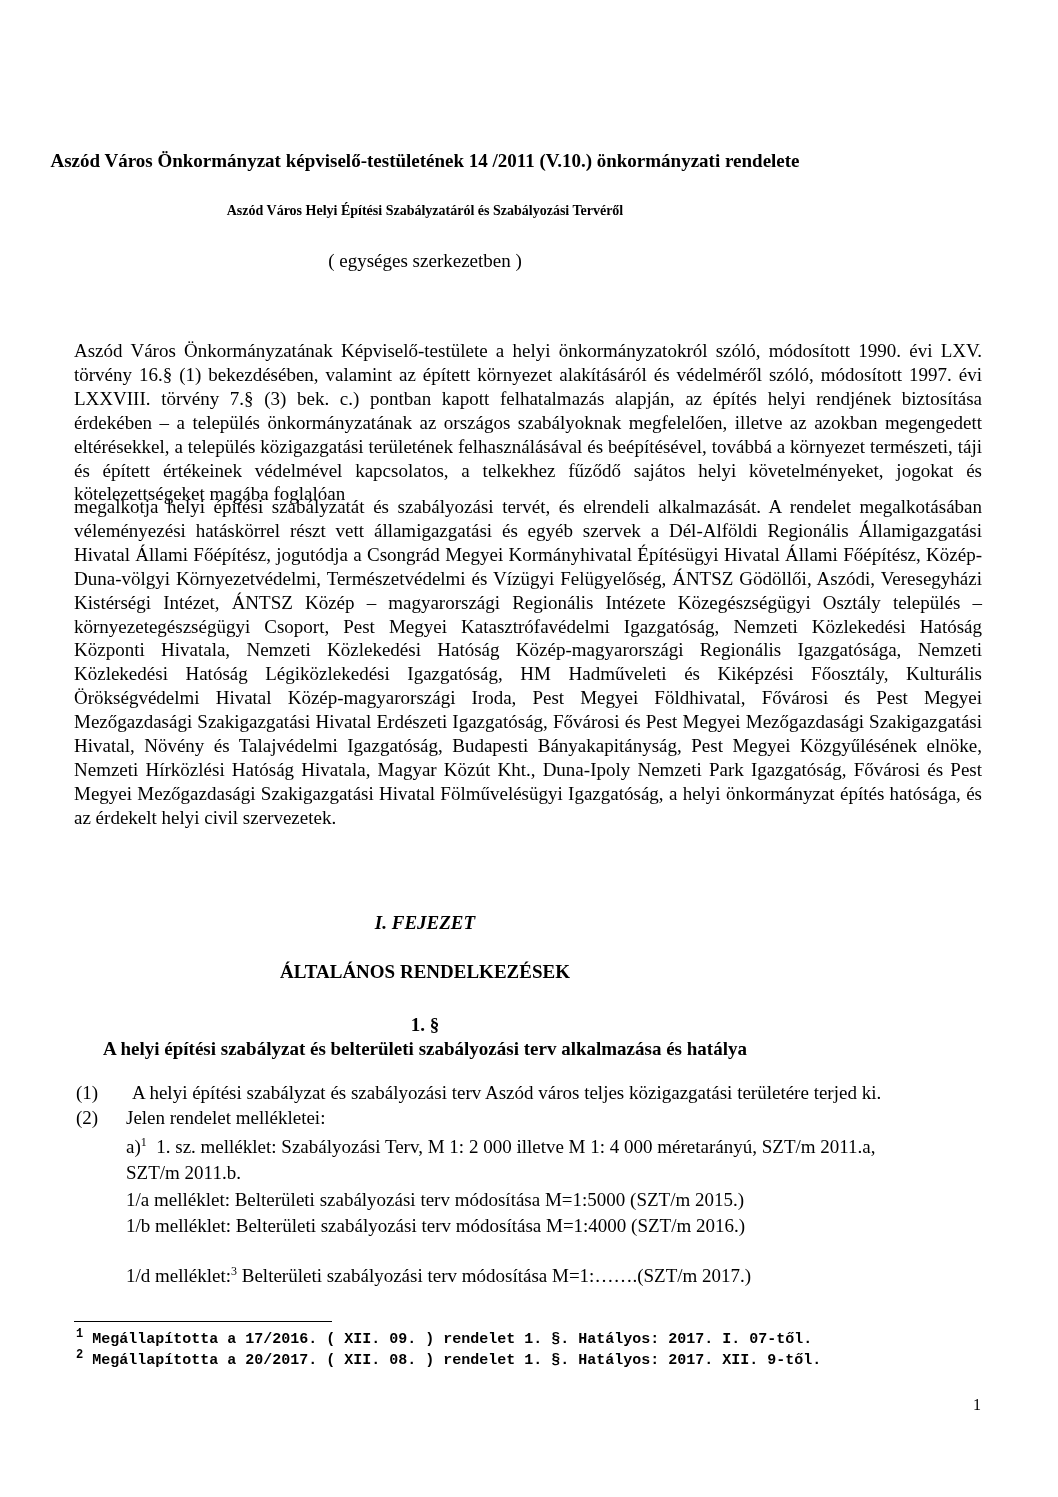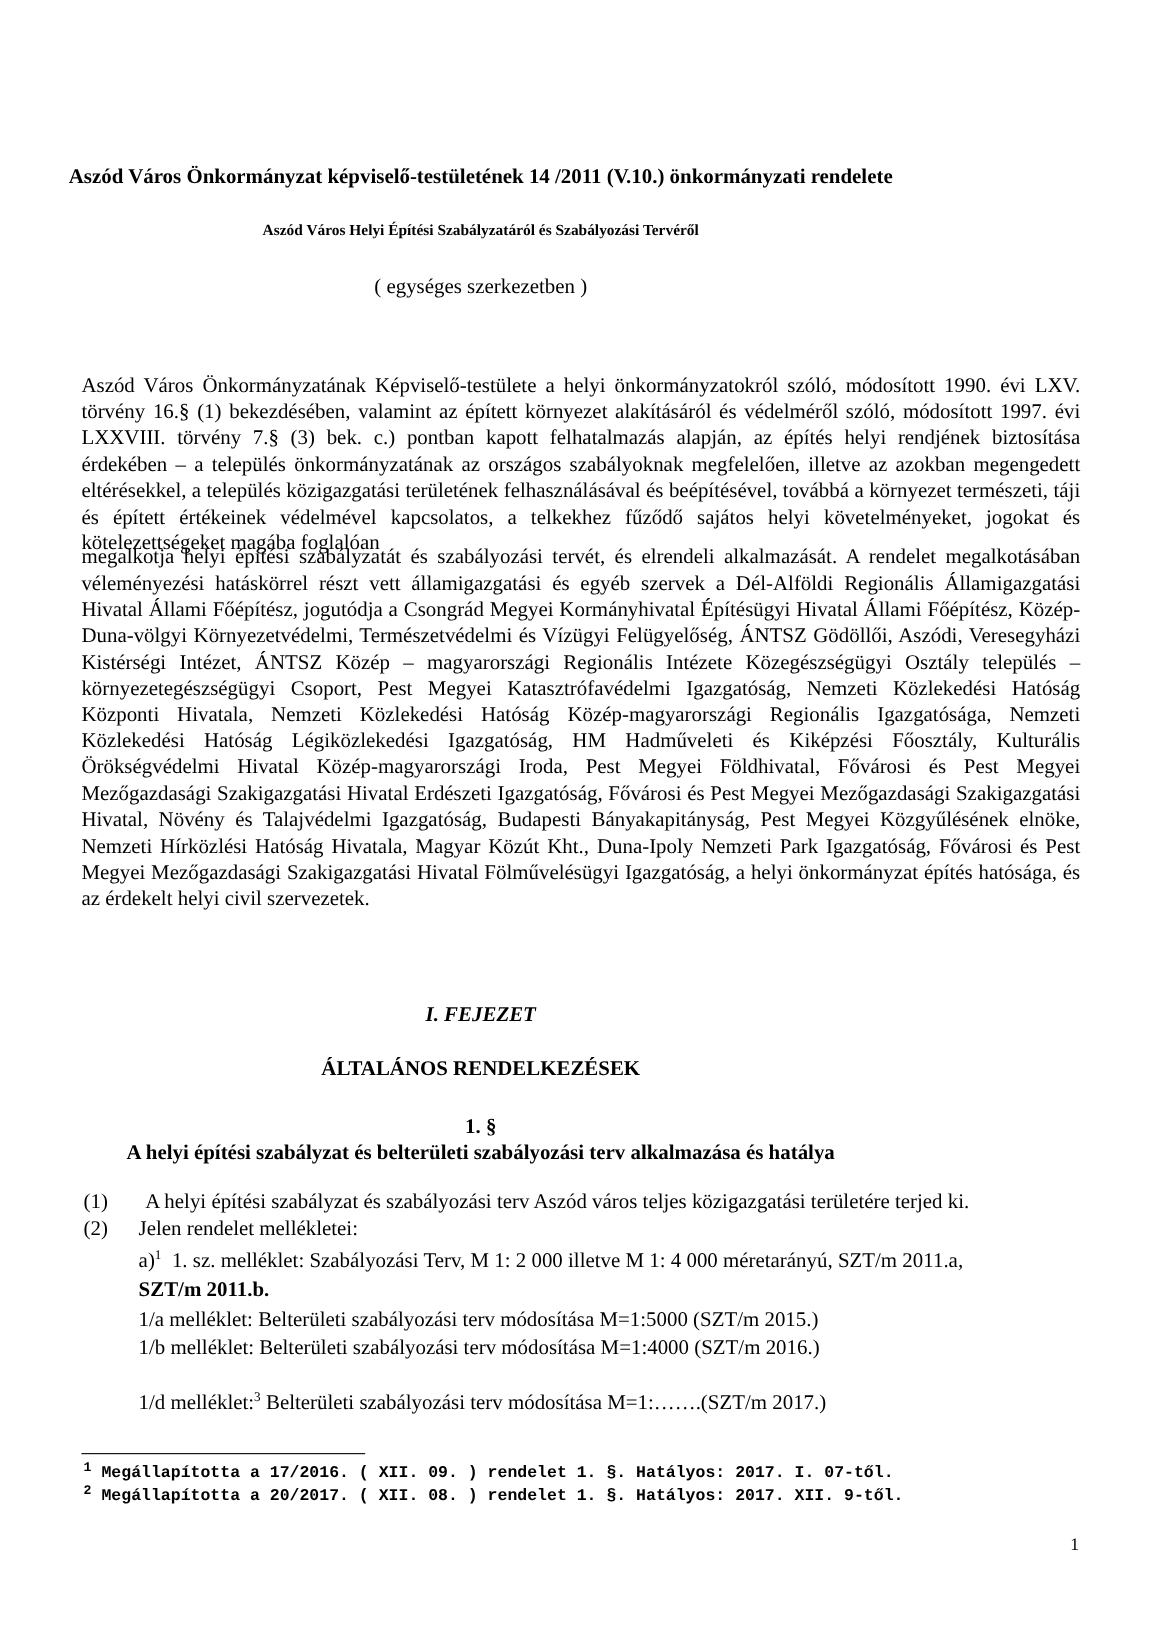--- a/index.html
+++ b/index.html
@@ -1,19 +1,19 @@
 <!DOCTYPE html>
 <html><head>
 <meta charset="utf-8">
 <style>
   html, body { margin: 0; padding: 0; background: #ffffff; }
   body { width: 1058px; height: 1497px; position: relative; overflow: hidden;
          font-family: "Liberation Serif", "DejaVu Serif", serif; color: #000; }
   .page { position: absolute; left: 0; top: 0; width: 1058px; height: 1497px; }
-  .center { position: absolute; left: 12px; width: 850px; text-align: center; }
+  .center { position: absolute; left: 0; width: 850px; text-align: center; }
   .bold { font-weight: bold; }
   .title1 { top: 150px; font-size: 19px; }
   .title2 { top: 203px; font-size: 14px; }
   .title3 { top: 250px; font-size: 19px; }
   .para { position: absolute; left: 74px; width: 908px; font-size: 19px; line-height: 23.9px; text-align: justify; }
   .para p { margin: 0; }
   .p1 { top: 295px; margin-top: 44px; }
   .p2 { top: 495px; }
   .last-line { text-align-last: left; }
   .h-fej { top: 912px; font-size: 19px; font-style: italic; }
@@ -49,21 +49,21 @@
 
   <div class="item" style="top:1081px; left:76px;">(1)</div>
   <div class="item" style="top:1081px; left:132px;">A helyi építési szabályzat és szabályozási terv Aszód város teljes közigazgatási területére terjed ki.</div>
 
   <div class="item" style="top:1106px; left:76px;">(2)</div>
   <div class="item" style="top:1106px; left:126px;">Jelen rendelet mellékletei:</div>
 
   <div class="item" style="top:1135px; left:126px;">
     <span>a)</span><sup>1</sup>&nbsp;&nbsp;<span>1. sz. melléklet: Szabályozási Terv, M 1: 2 000 illetve M 1: 4 000 méretarányú, SZT/m 2011.a,</span>
   </div>
-  <div class="item" style="top:1161px; left:126px;font-weight:bold;">SZT/m 2011.b.</div>
+  <div class="item" style="top:1161px; left:126px;">SZT/m 2011.b.</div>
 
   <div class="item" style="top:1188px; left:126px;">1/a melléklet: Belterületi szabályozási terv módosítása M=1:5000 (SZT/m 2015.)</div>
   <div class="item" style="top:1214px; left:126px;">1/b melléklet: Belterületi szabályozási terv módosítása M=1:4000 (SZT/m 2016.)</div>
   <div class="item" style="top:1264px; left:126px;">
     <span>1/d melléklet:</span><sup>3</sup><span> Belterületi szabályozási terv módosítása M=1:…….(SZT/m 2017.)</span>
   </div>
 
   <div class="fn-line"></div>
 
   <div class="fn" style="top:1330px;">

